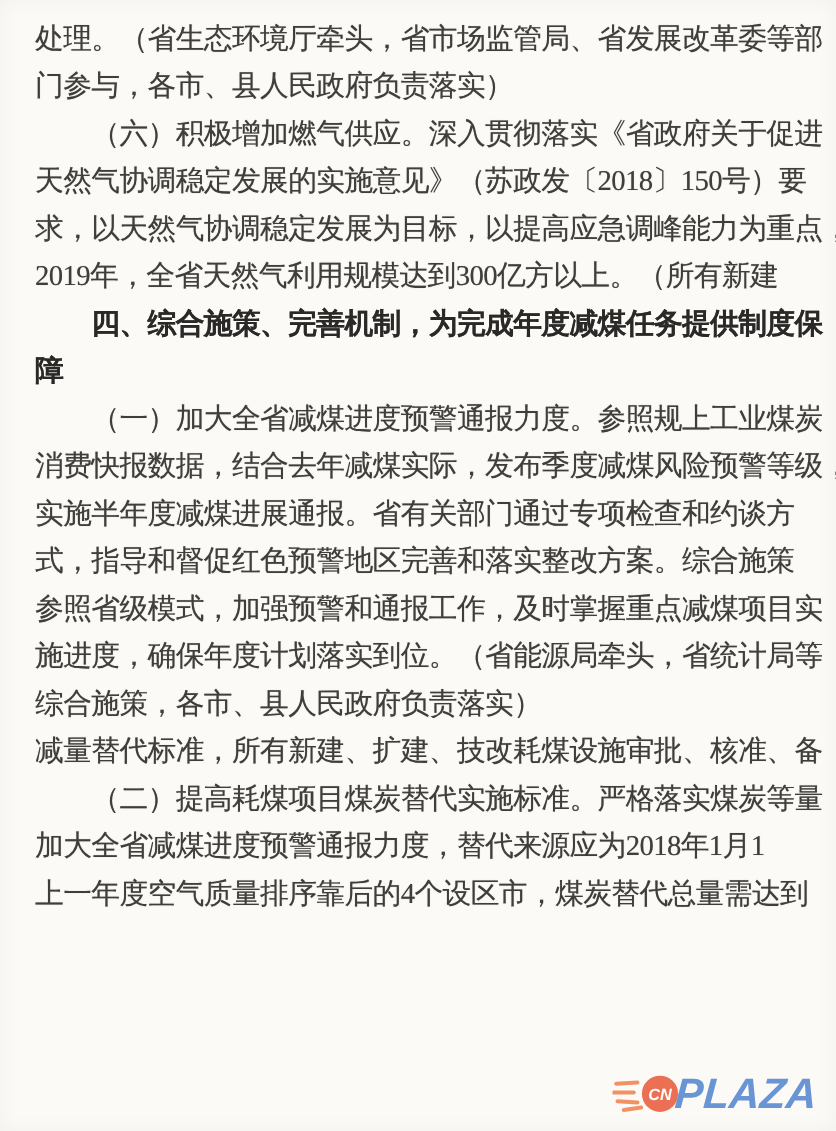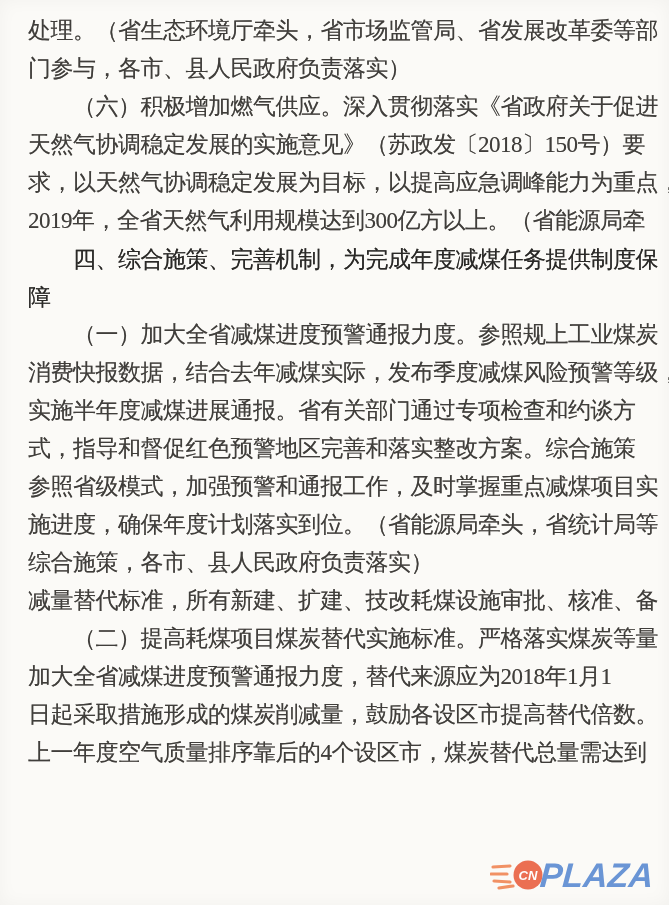--- a/index.html
+++ b/index.html
@@ -28,21 +28,21 @@
     font-size: 23px;
     letter-spacing: -0.5px;
     color: var(--body-text, #403e3b);
     font-family: "Liberation Serif", "DejaVu Serif", serif;
     white-space: nowrap;
     text-shadow: 0 0 0.6px rgba(60,58,55,0.55);
   }
   .indent { text-indent: 45px; }
   .heading {
     font-family: "DejaVu Sans", "Liberation Sans", sans-serif;
-    font-weight: normal;
+    font-weight: bold;
     letter-spacing: -0.5px;
     color: var(--heading-text, #2a2927);
     text-shadow: 0 0 0.5px rgba(30,29,27,0.7);
   }
   .watermark {
     position: absolute;
     right: 16px;
     bottom: 8px;
     display: flex;
     align-items: center;
@@ -64,34 +64,33 @@
 </head>
 <body>
 
 <div class="page">
   <div class="content">
     <div class="line">处理。（省生态环境厅牵头，省市场监管局、省发展改革委等部</div>
     <div class="line">门参与，各市、县人民政府负责落实）</div>
     <div class="line indent">（六）积极增加燃气供应。深入贯彻落实《省政府关于促进</div>
     <div class="line">天然气协调稳定发展的实施意见》（苏政发〔2018〕150号）要</div>
     <div class="line">求，以天然气协调稳定发展为目标，以提高应急调峰能力为重点，</div>
-    <div class="line">2019年，全省天然气利用规模达到300亿方以上。（省能源局牵</div>
+    <div class="line">2019年，全省天然气利用规模达到300亿方以上。（所有新建</div>
     <div class="line heading indent">四、综合施策、完善机制，为完成年度减煤任务提供制度保</div>
     <div class="line heading">障</div>
     <div class="line indent">（一）加大全省减煤进度预警通报力度。参照规上工业煤炭</div>
     <div class="line">消费快报数据，结合去年减煤实际，发布季度减煤风险预警等级，</div>
     <div class="line">实施半年度减煤进展通报。省有关部门通过专项检查和约谈方</div>
     <div class="line">式，指导和督促红色预警地区完善和落实整改方案。综合施策</div>
     <div class="line">参照省级模式，加强预警和通报工作，及时掌握重点减煤项目实</div>
     <div class="line">施进度，确保年度计划落实到位。（省能源局牵头，省统计局等</div>
     <div class="line">综合施策，各市、县人民政府负责落实）</div>
     <div class="line">减量替代标准，所有新建、扩建、技改耗煤设施审批、核准、备</div>
     <div class="line indent">（二）提高耗煤项目煤炭替代实施标准。严格落实煤炭等量</div>
     <div class="line">加大全省减煤进度预警通报力度，替代来源应为2018年1月1</div>
-    <div class="line">日起采取措施形成的煤炭削减量，鼓励各设区市提高替代倍数。</div>
     <div class="line">上一年度空气质量排序靠后的4个设区市，煤炭替代总量需达到</div>
   </div>
 
   <div class="watermark">
     <svg class="comet" width="56" height="44" viewBox="0 0 56 44" xmlns="http://www.w3.org/2000/svg">
       <g stroke="var(--logo-orange, #f07a45)" stroke-width="3.2" stroke-linecap="round" fill="none">
         <path d="M3 14 L20 13"></path>
         <path d="M1 21 L17 21"></path>
         <path d="M4 28 L20 29"></path>
         <path d="M9 35 L23 33"></path>

